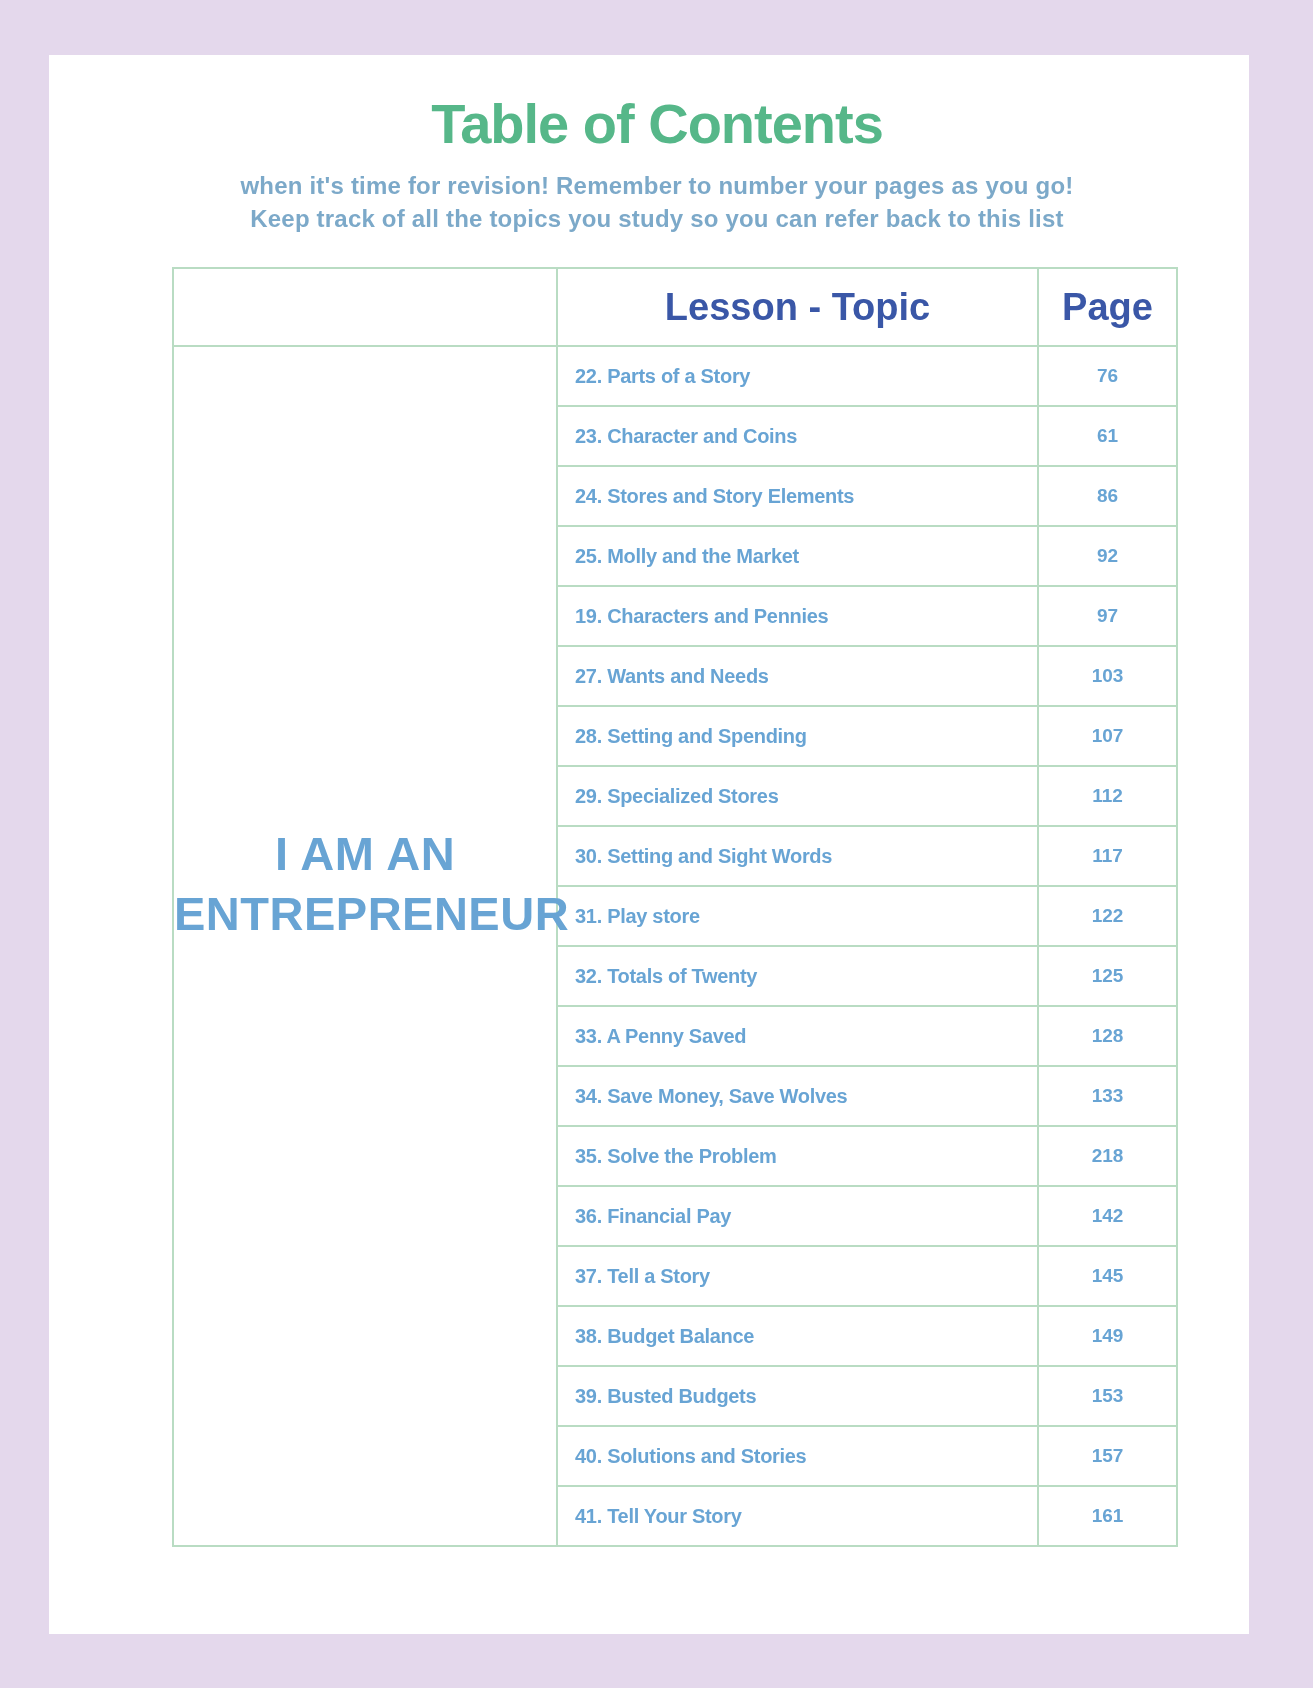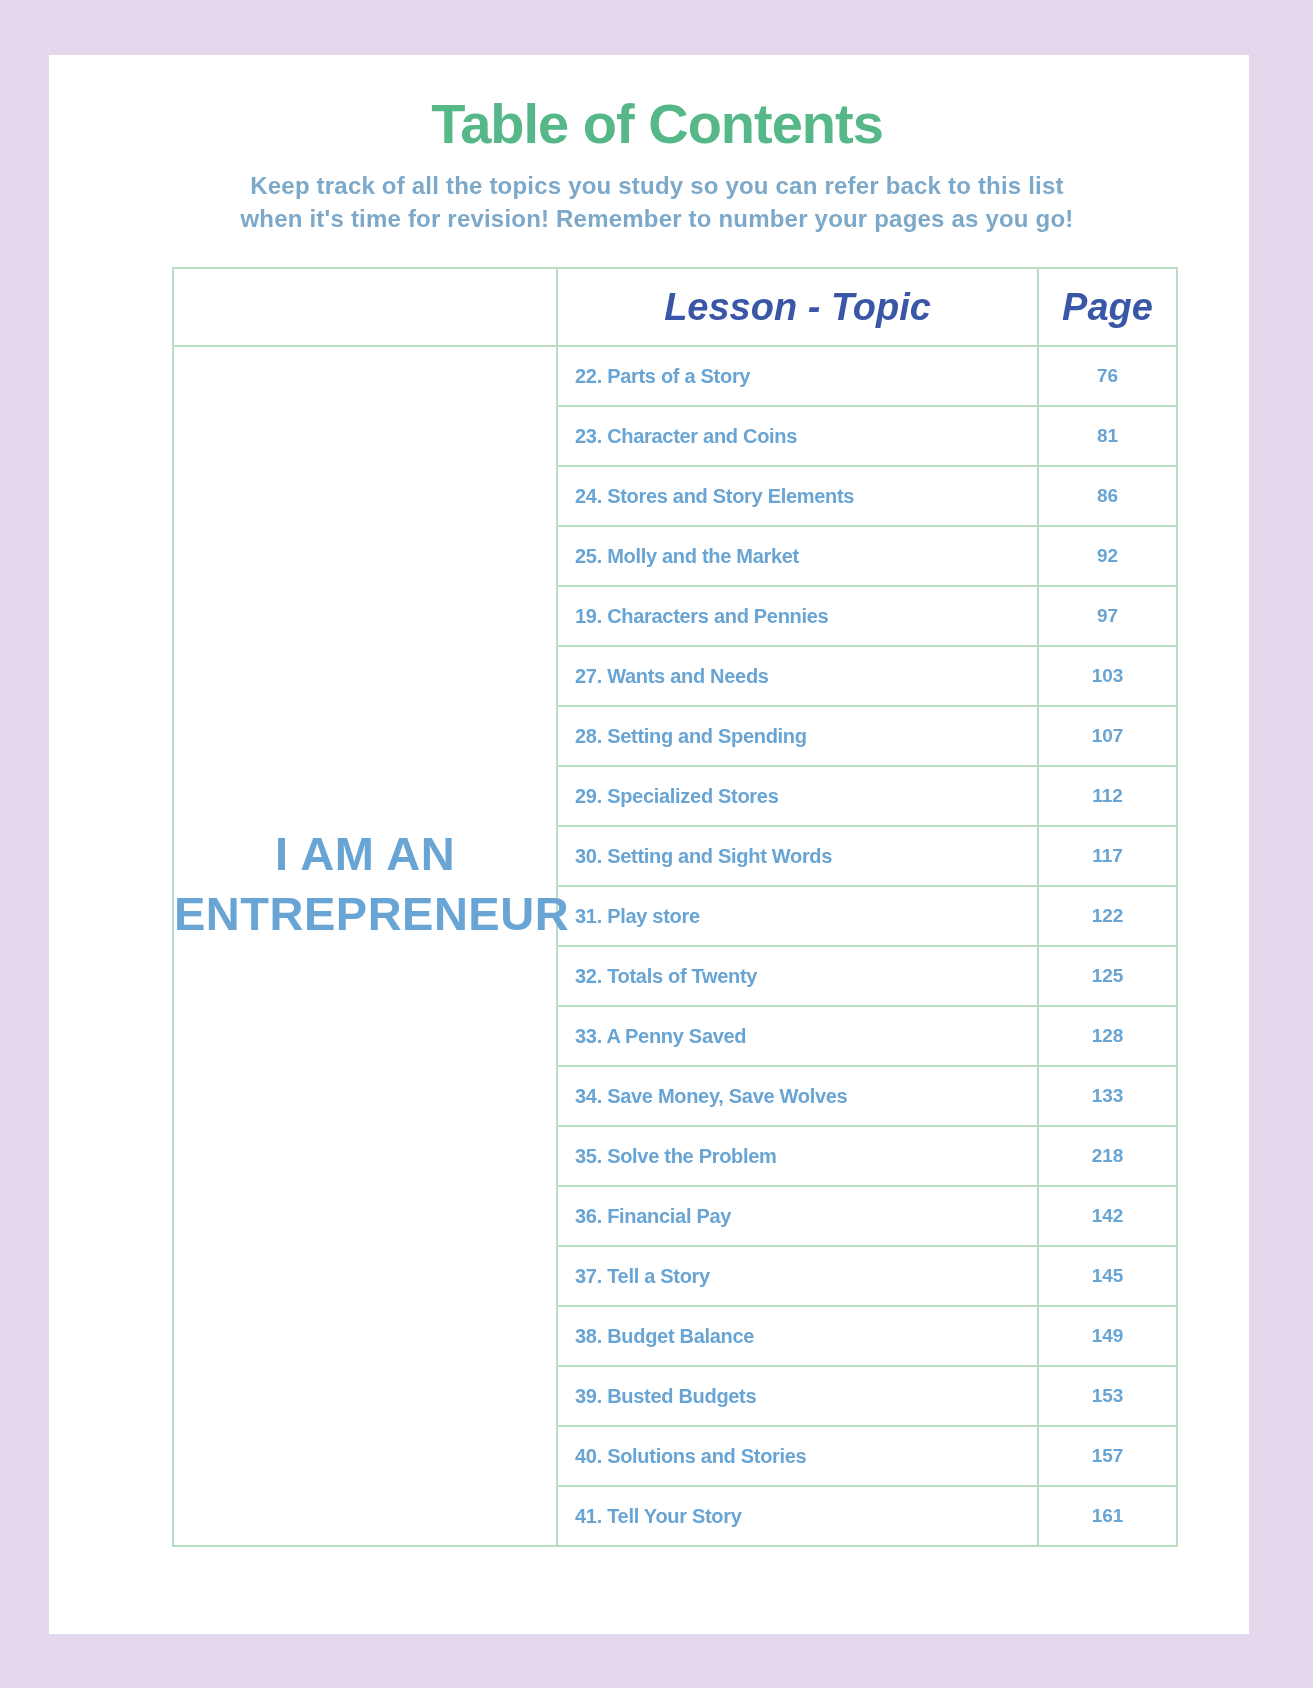--- a/index.html
+++ b/index.html
@@ -63,21 +63,21 @@
     table-layout: fixed;
   }
   table.toc td {
     border: 2px solid var(--border-green);
     vertical-align: middle;
   }
   col.c1 { width: 384px; }
   col.c2 { width: 481px; }
   col.c3 { width: 139px; }
 
-  tr.head-row { height: 78px; font-style: italic; }
+  tr.head-row { height: 78px; }
   tr.data-row { height: 60px; }
 
   td.th {
     text-align: center;
     font-size: 38px;
     font-weight: 700;
     color: var(--header-blue);
   }
   td.lesson {
     padding-left: 17px;
@@ -110,22 +110,22 @@
 </style>
 </head>
 <body>
 
 <div class="canvas">
   <div class="sheet">
 
     <h1 class="title">Table of Contents</h1>
 
     <div class="subtitle">
+      <div>when it's time for revision! Remember to number your pages as you go!</div>
       <div>Keep track of all the topics you study so you can refer back to this list</div>
-      <div>when it's time for revision! Remember to number your pages as you go!</div>
     </div>
 
     <table class="toc">
       <colgroup>
         <col class="c1">
           <col class="c2">
           <col class="c3">
       </colgroup>
       <tbody id="toc-body">
         <tr class="head-row">
@@ -138,21 +138,21 @@
             <div class="section-label">
               <div>I AM AN</div>
               <div>ENTREPRENEUR</div>
             </div>
           </td>
           <td class="lesson">22. Parts of a Story</td>
           <td class="pagenum">76</td>
         </tr>
       <tr class="data-row">
             <td class="lesson">23. Character and Coins</td>
-            <td class="pagenum">81</td>
+            <td class="pagenum">61</td>
           </tr>
           <tr class="data-row">
             <td class="lesson">24. Stores and Story Elements</td>
             <td class="pagenum">86</td>
           </tr>
           <tr class="data-row">
             <td class="lesson">25. Molly and the Market</td>
             <td class="pagenum">92</td>
           </tr>
           <tr class="data-row">

